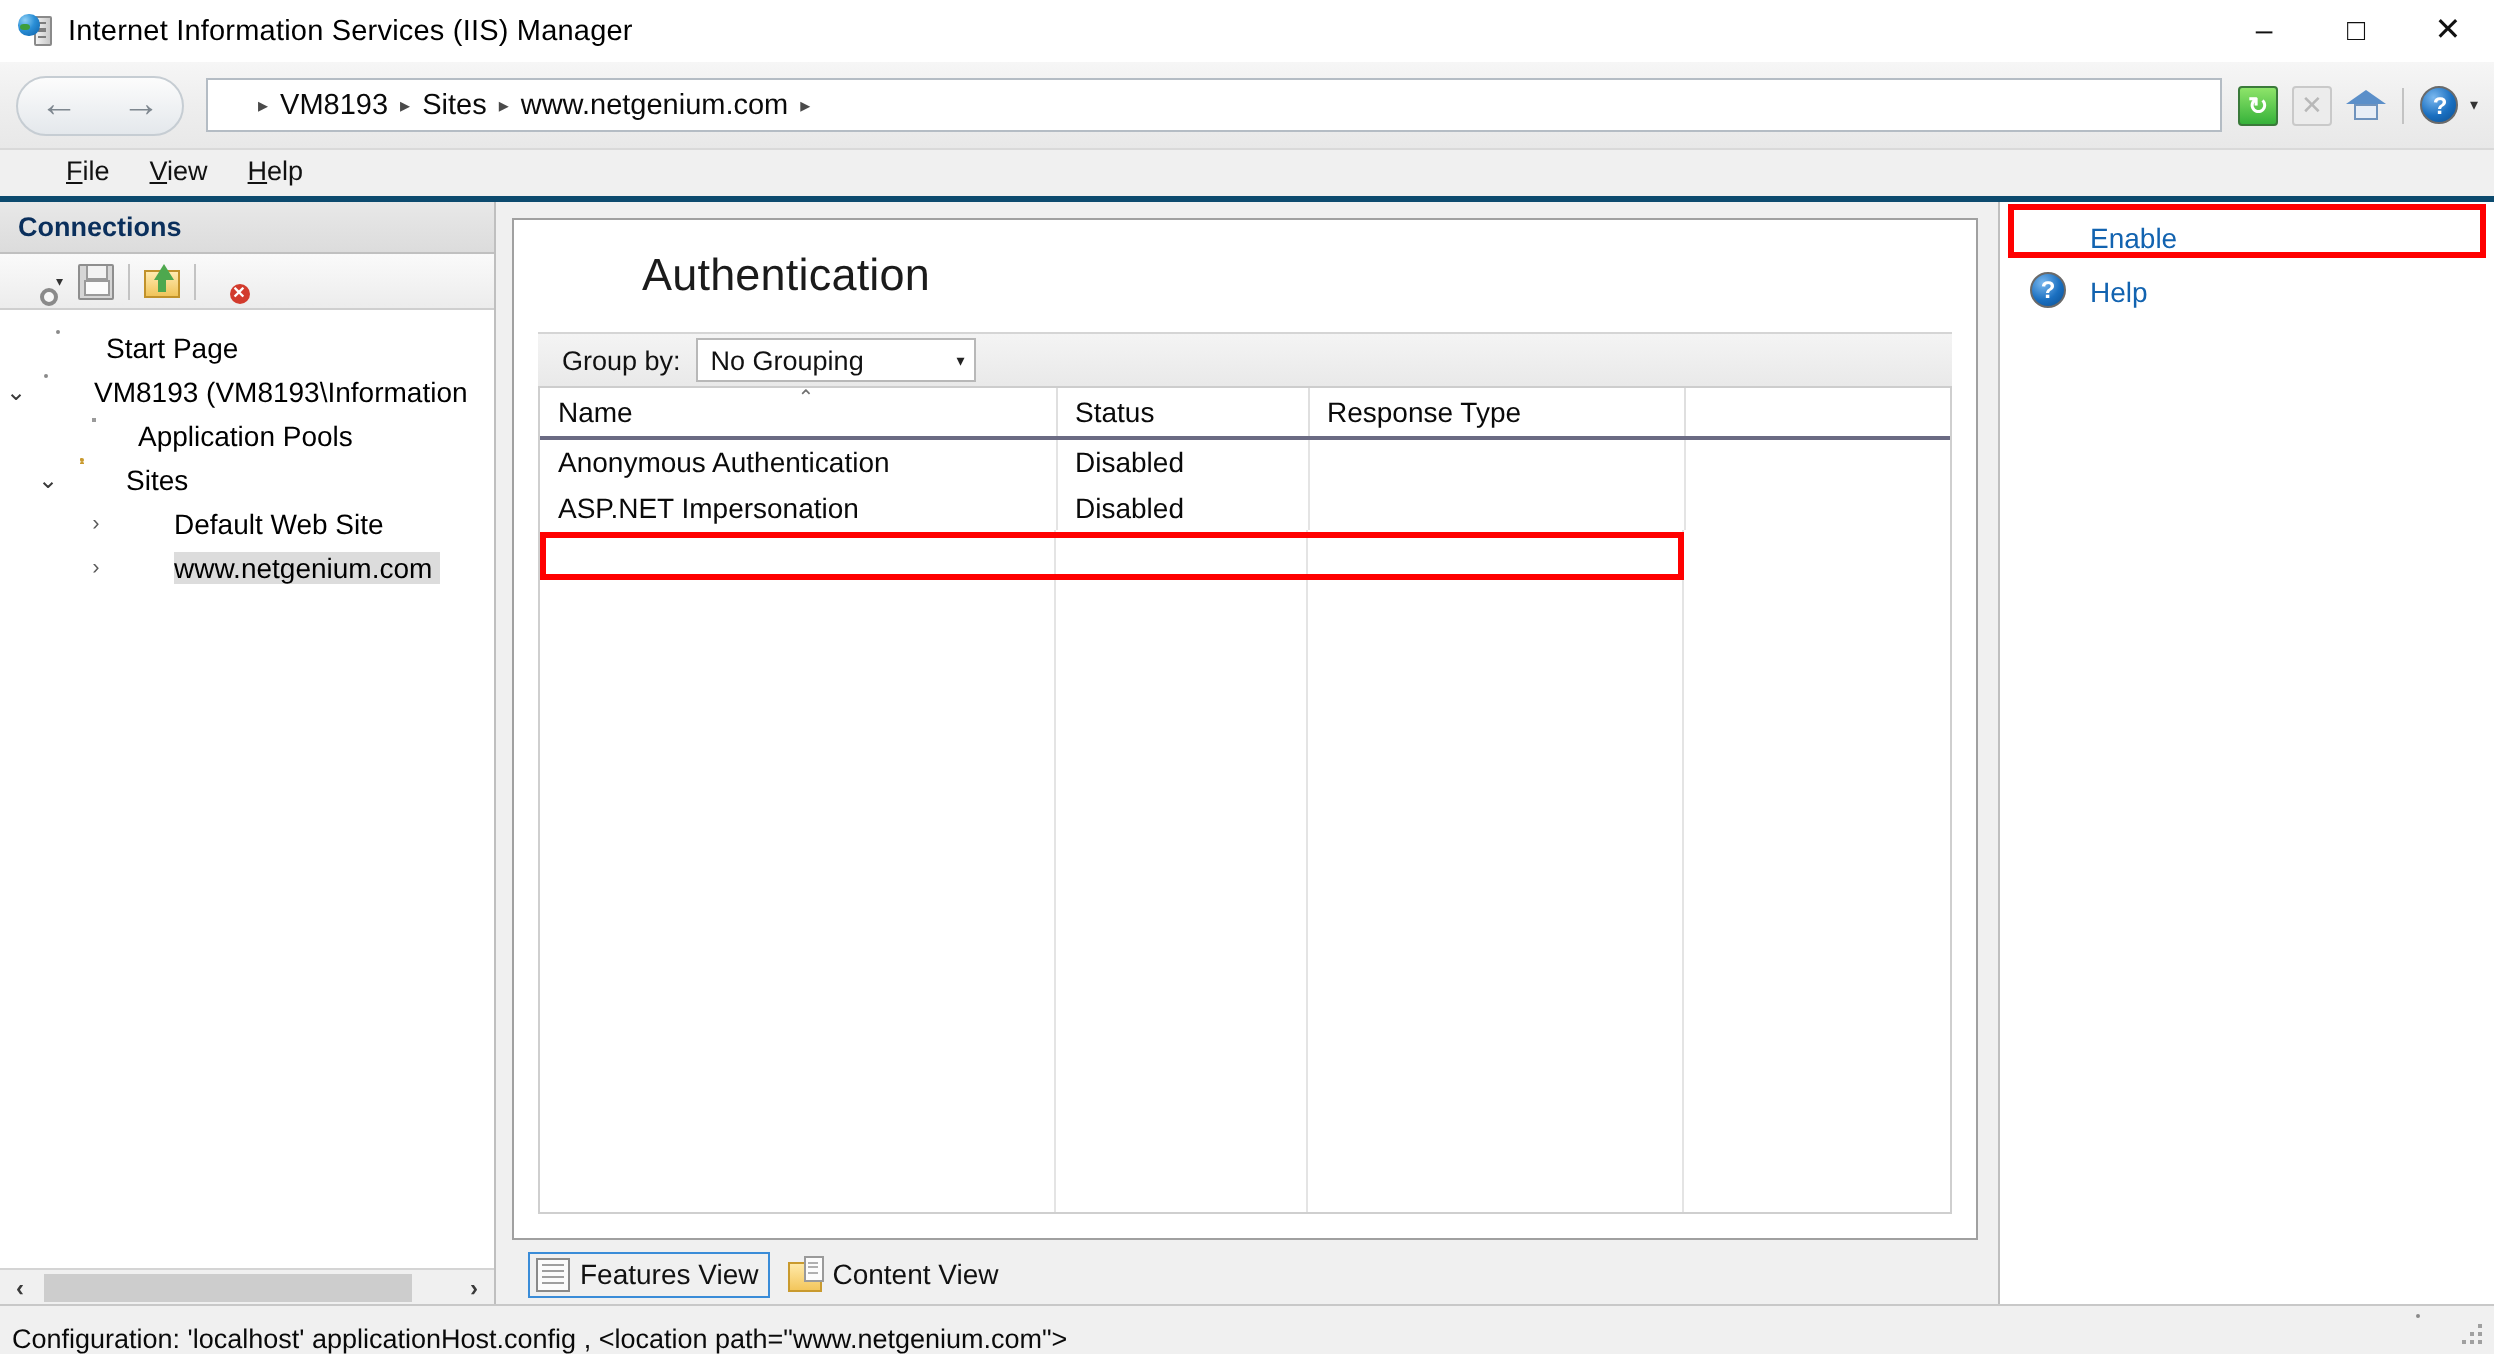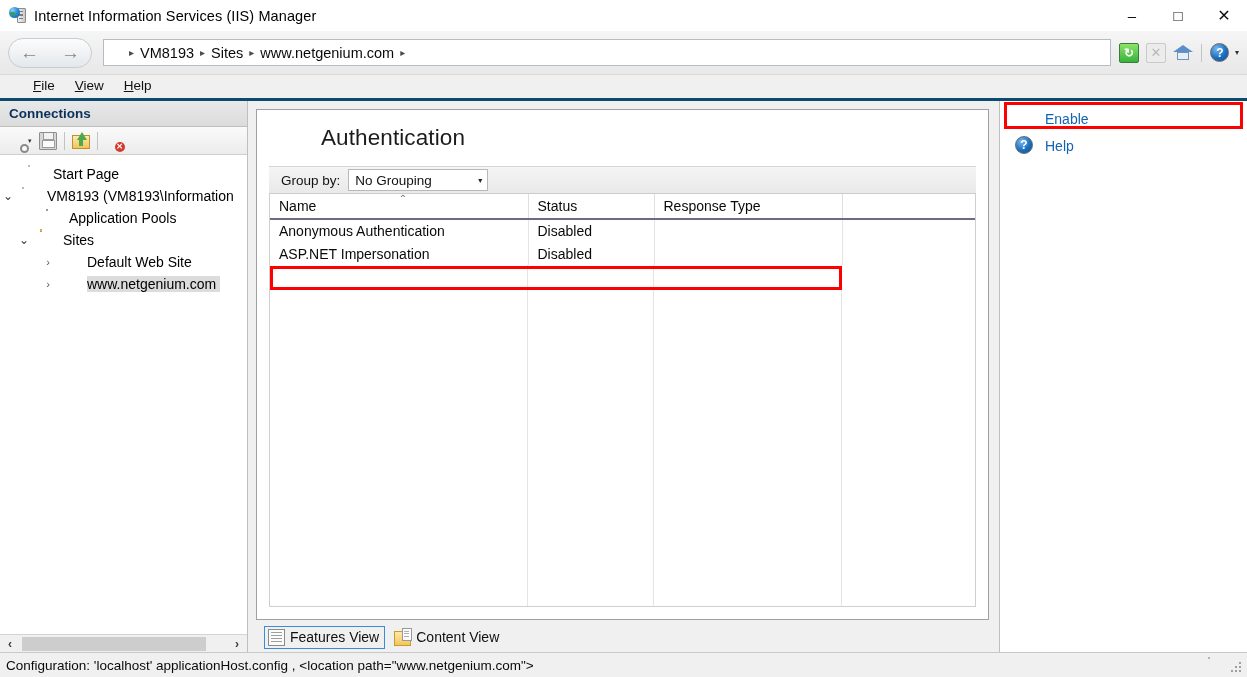--- a/index.html
+++ b/index.html
@@ -279,21 +279,21 @@
     position: absolute; left: 4px; right: 4px;
     border: 3px solid #ff0000;
     pointer-events: none;
   }
 
   
   .statusbar {
     height: 25px; flex: 0 0 25px;
     background: #f0f0f0;
     border-top: 1px solid #c8c8c8;
-    display: flex; align-items: center;
+    display: flex; align-items: flex-end;
     padding-left: 6px;
     font-size: 13.5px; color: #0a0a0a;
     position: relative;
   }
   .status-right {
     position: absolute; right: 4px; top: 0; height: 25px;
     display: flex; align-items: center; gap: 4px;
   }
   .grip { width: 12px; height: 12px; position: relative; }
   .grip i {

